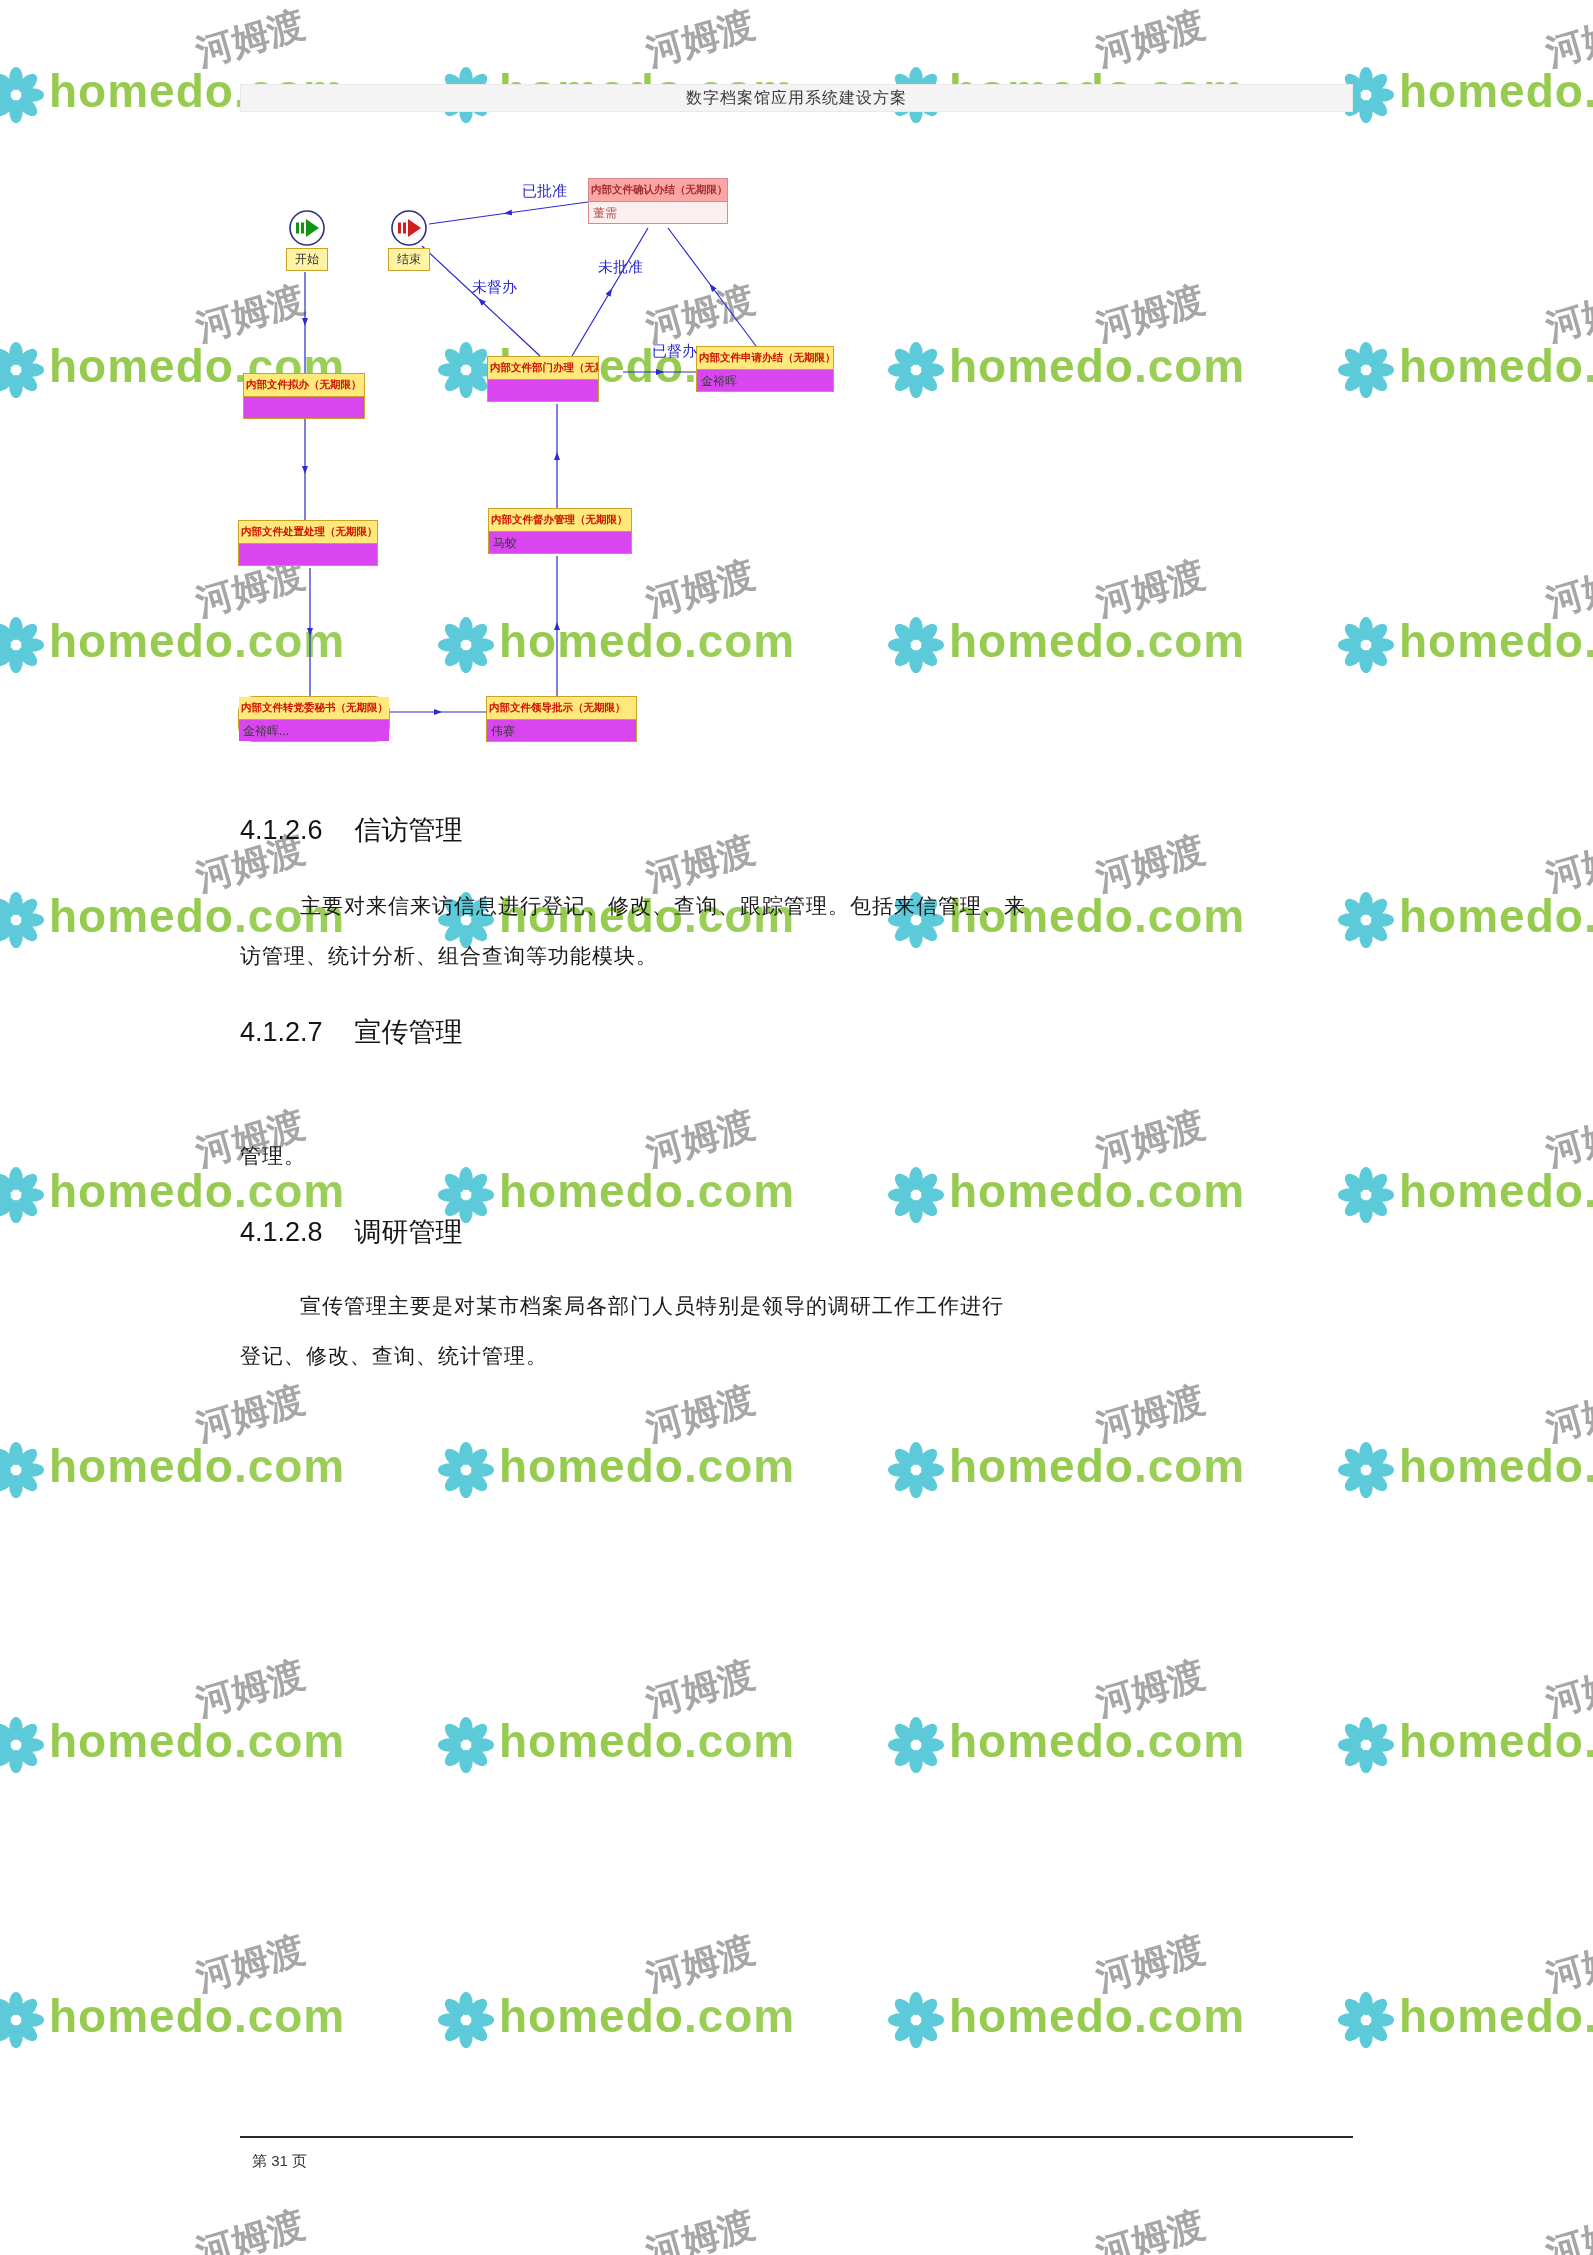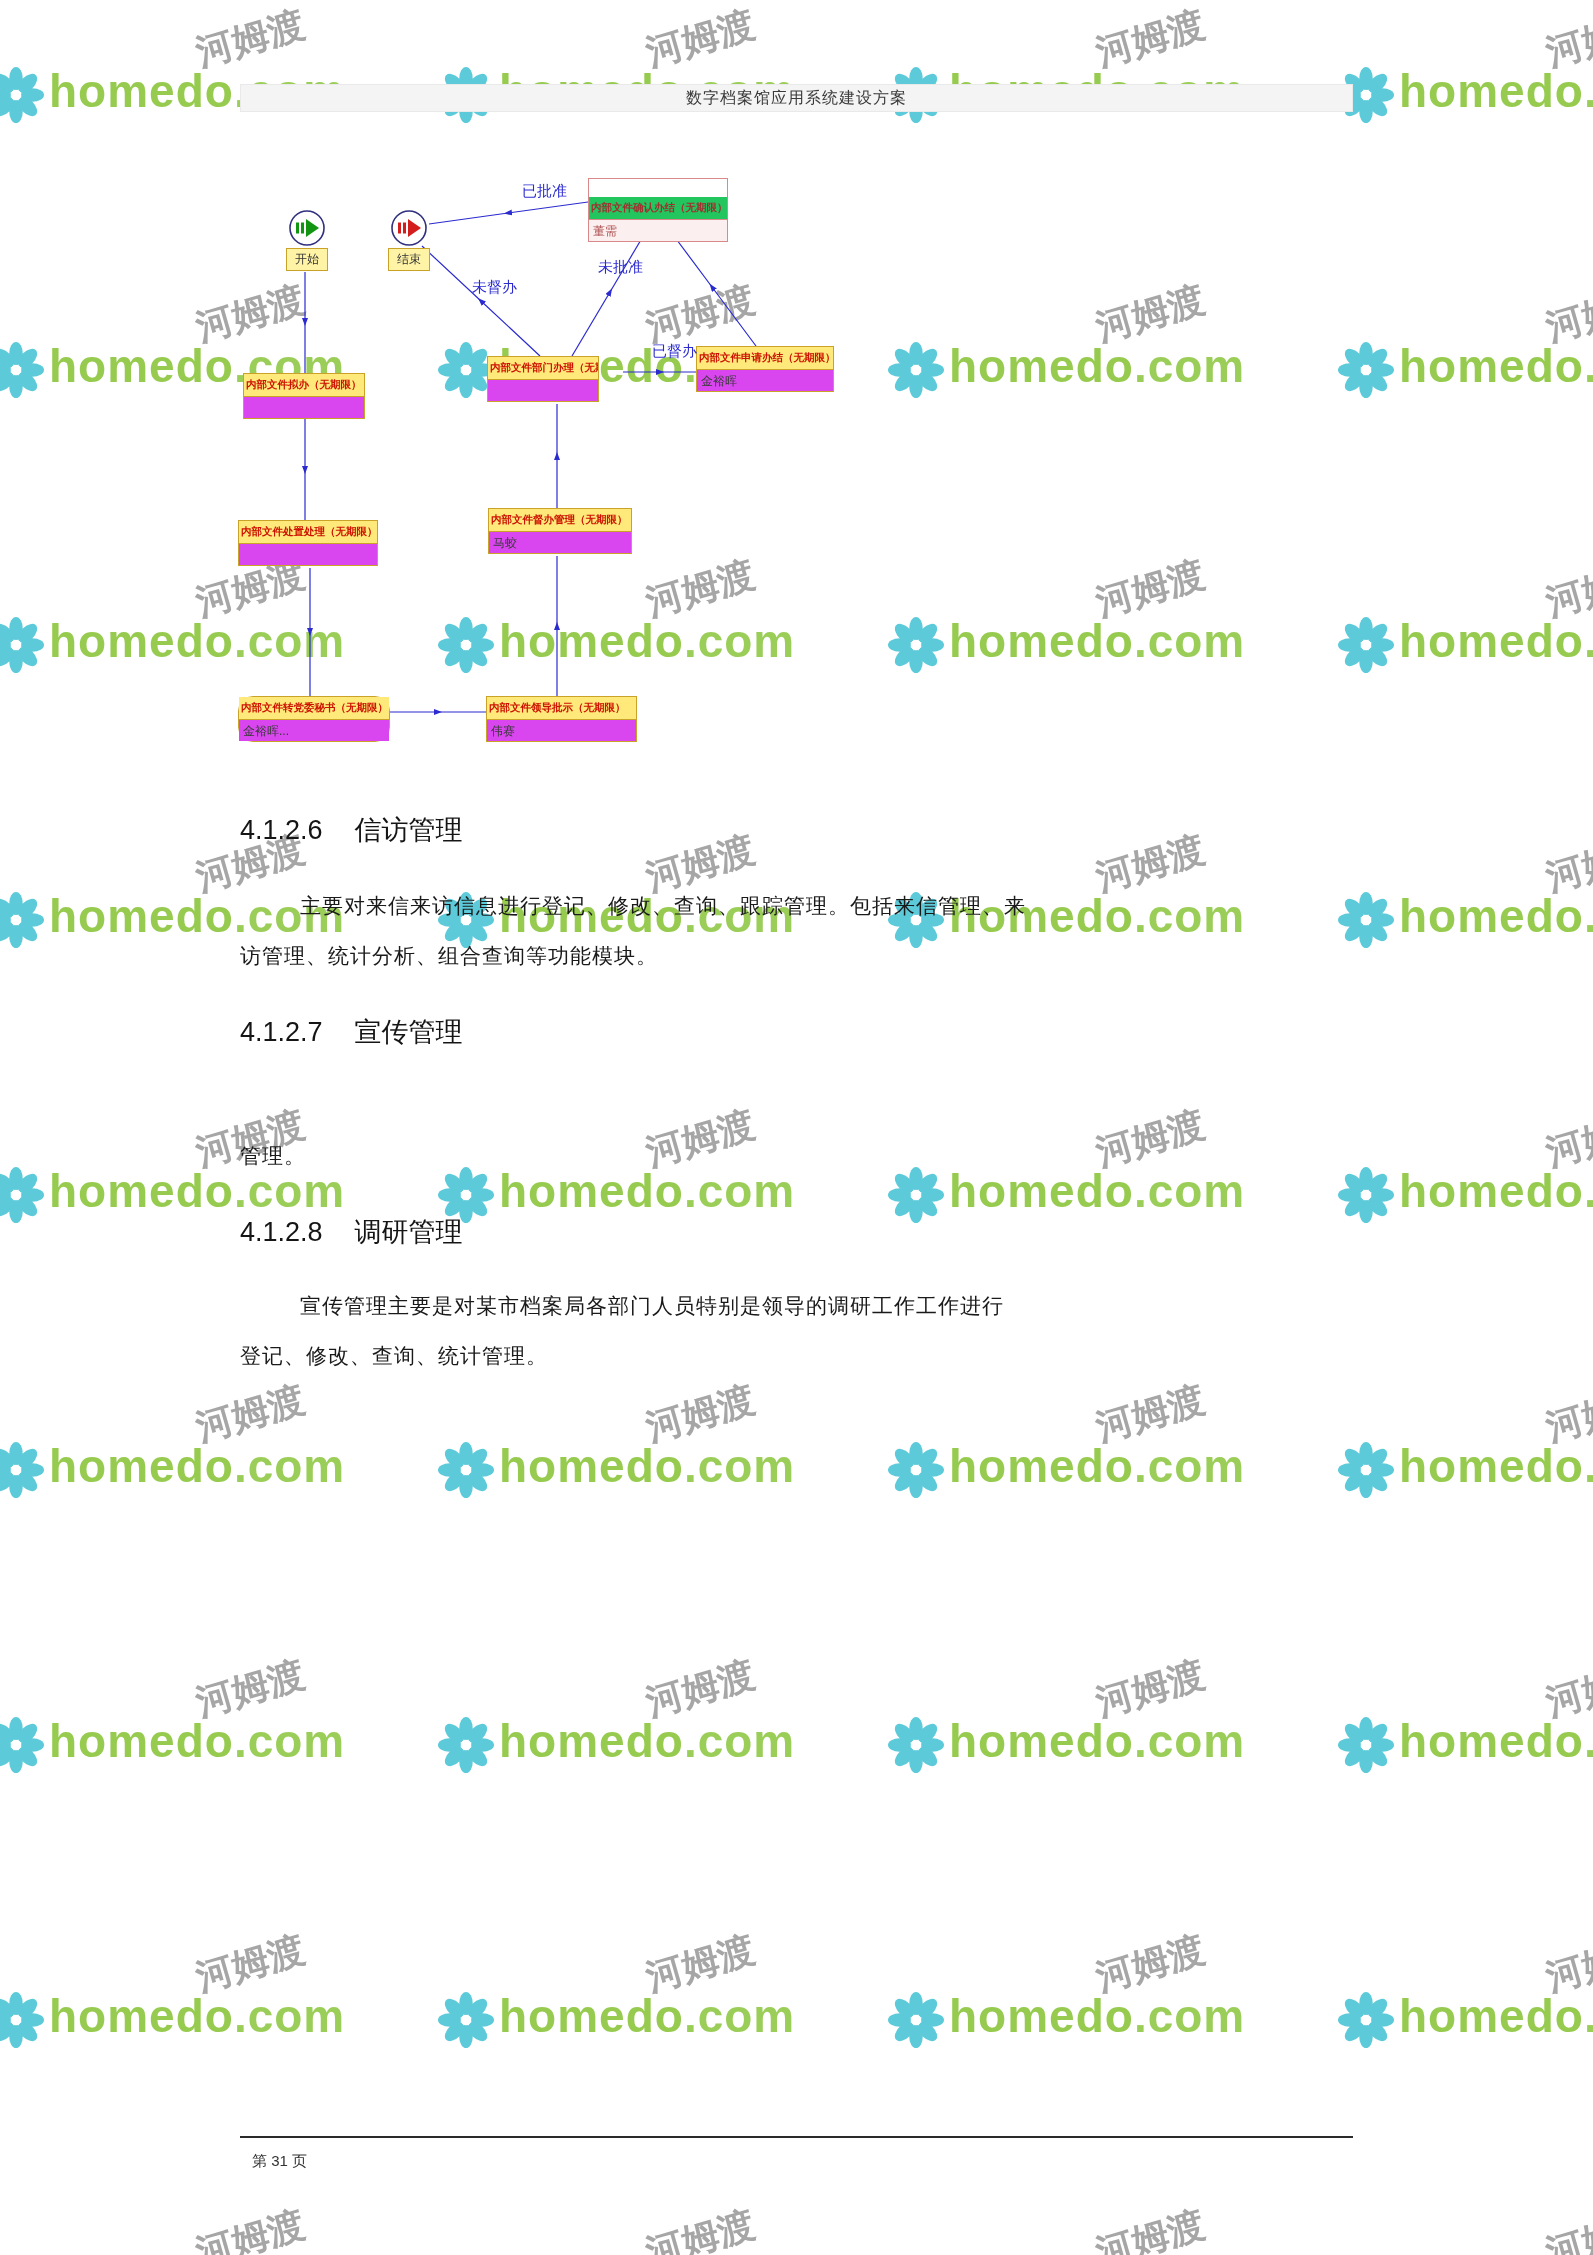--- a/index.html
+++ b/index.html
@@ -30,21 +30,21 @@
 
   
   .diagram { position:absolute; left:200px; top:150px; width:700px; height:660px; z-index:1; }
   .diagram svg.edges { position:absolute; left:0; top:0; width:700px; height:660px; }
   .wf-box { position:absolute; border:1px solid #C9A227; background:#FFFFFF; z-index:2; }
   .wf-title { background:#FFE97A; border-bottom:1px solid #C9A227; color:#CC1100;
               font-size:10.5px; font-weight:bold; padding:4px 2px; white-space:nowrap;
               overflow:hidden; }
   .wf-body { height:21px; font-size:12px; color:#3A3A3A; padding:3px 4px; background:#d946ef; }
   .wf-box.pink { border-color:#D98989; }
-  .wf-box.pink .wf-title { background:#22c55e; border-color:#D98989; color:#A03030;margin-top:18px; }
+  .wf-box.pink .wf-title { background:#fca5a5; border-color:#D98989; color:#A03030; }
   .wf-box.pink .wf-body { color:#B05050; background:#FBEFEF; }
   .wf-tag { position:absolute; border:1px solid #C9A227; background:#FFF3A6; color:#333;
             font-size:12px; text-align:center; padding:2px 0; width:42px; z-index:2; }
   .edge-label { position:absolute; color:#2B2BD0; font-size:15px; white-space:nowrap; z-index:2; }
 
   
   .sec-heading { position:absolute; left:240px; font-size:27px; color:#151515; z-index:1; white-space:nowrap; }
   .h-num { margin-right:32px; }
   .body-line { position:absolute; font-size:21px; color:#1A1A1A; z-index:1;
                letter-spacing:1px; white-space:pre; }

